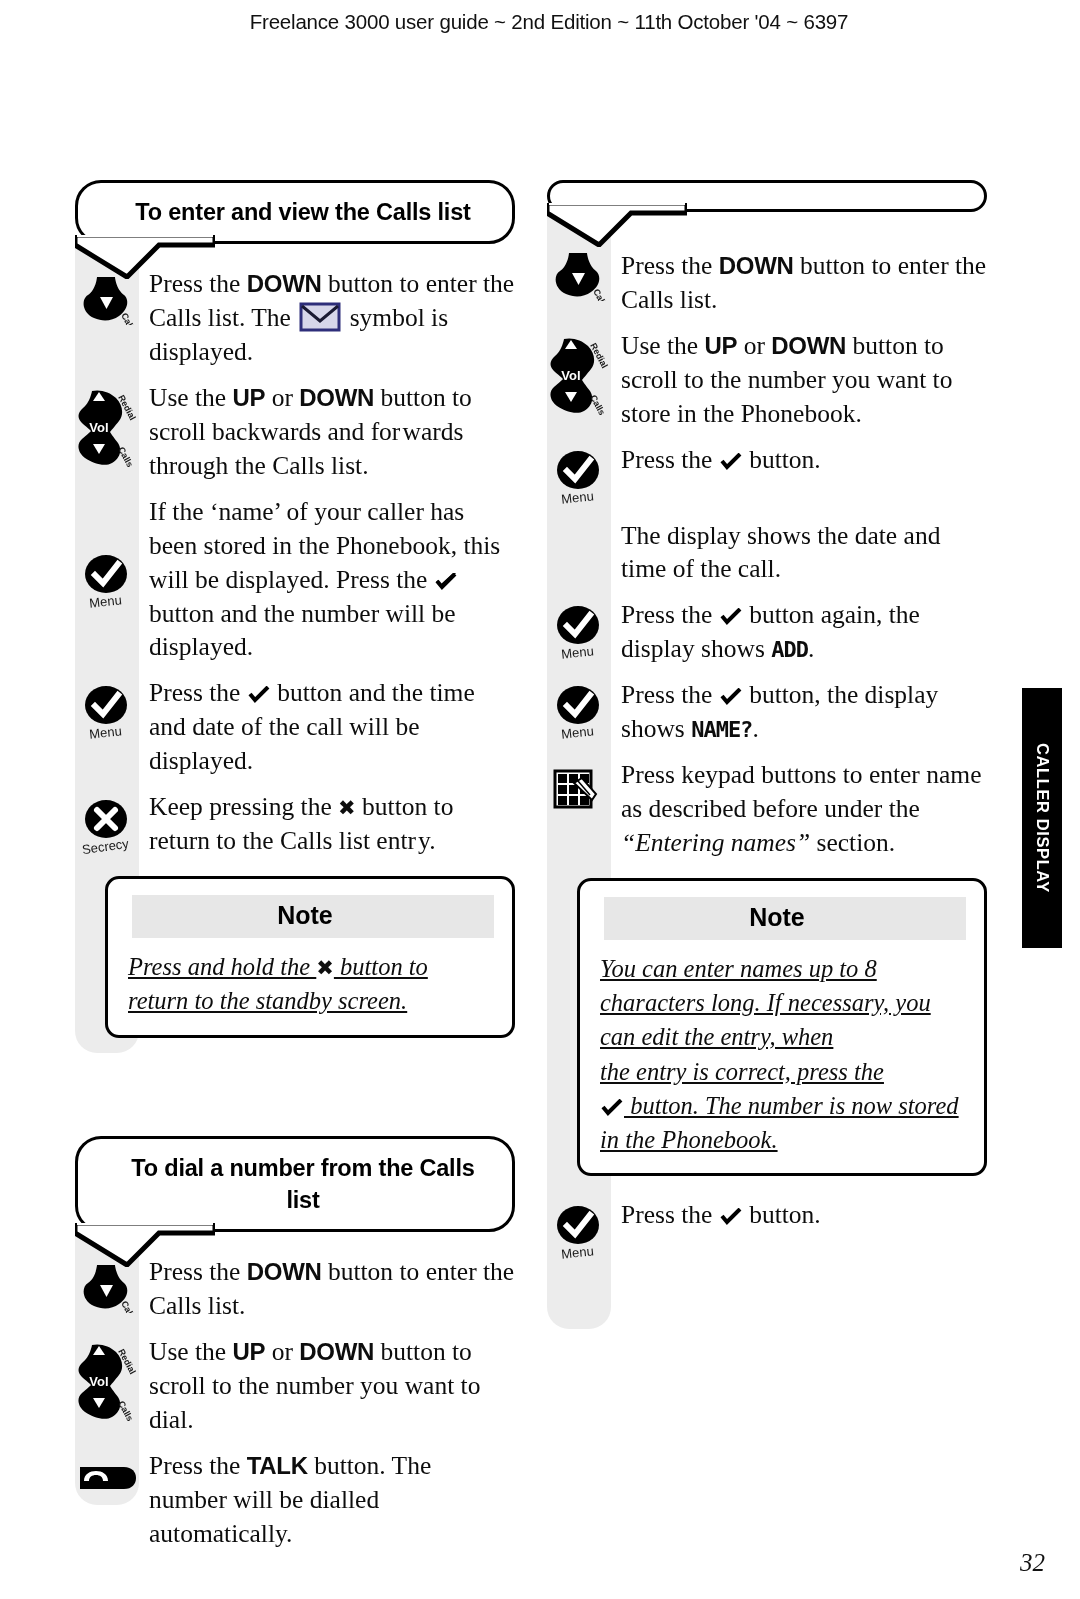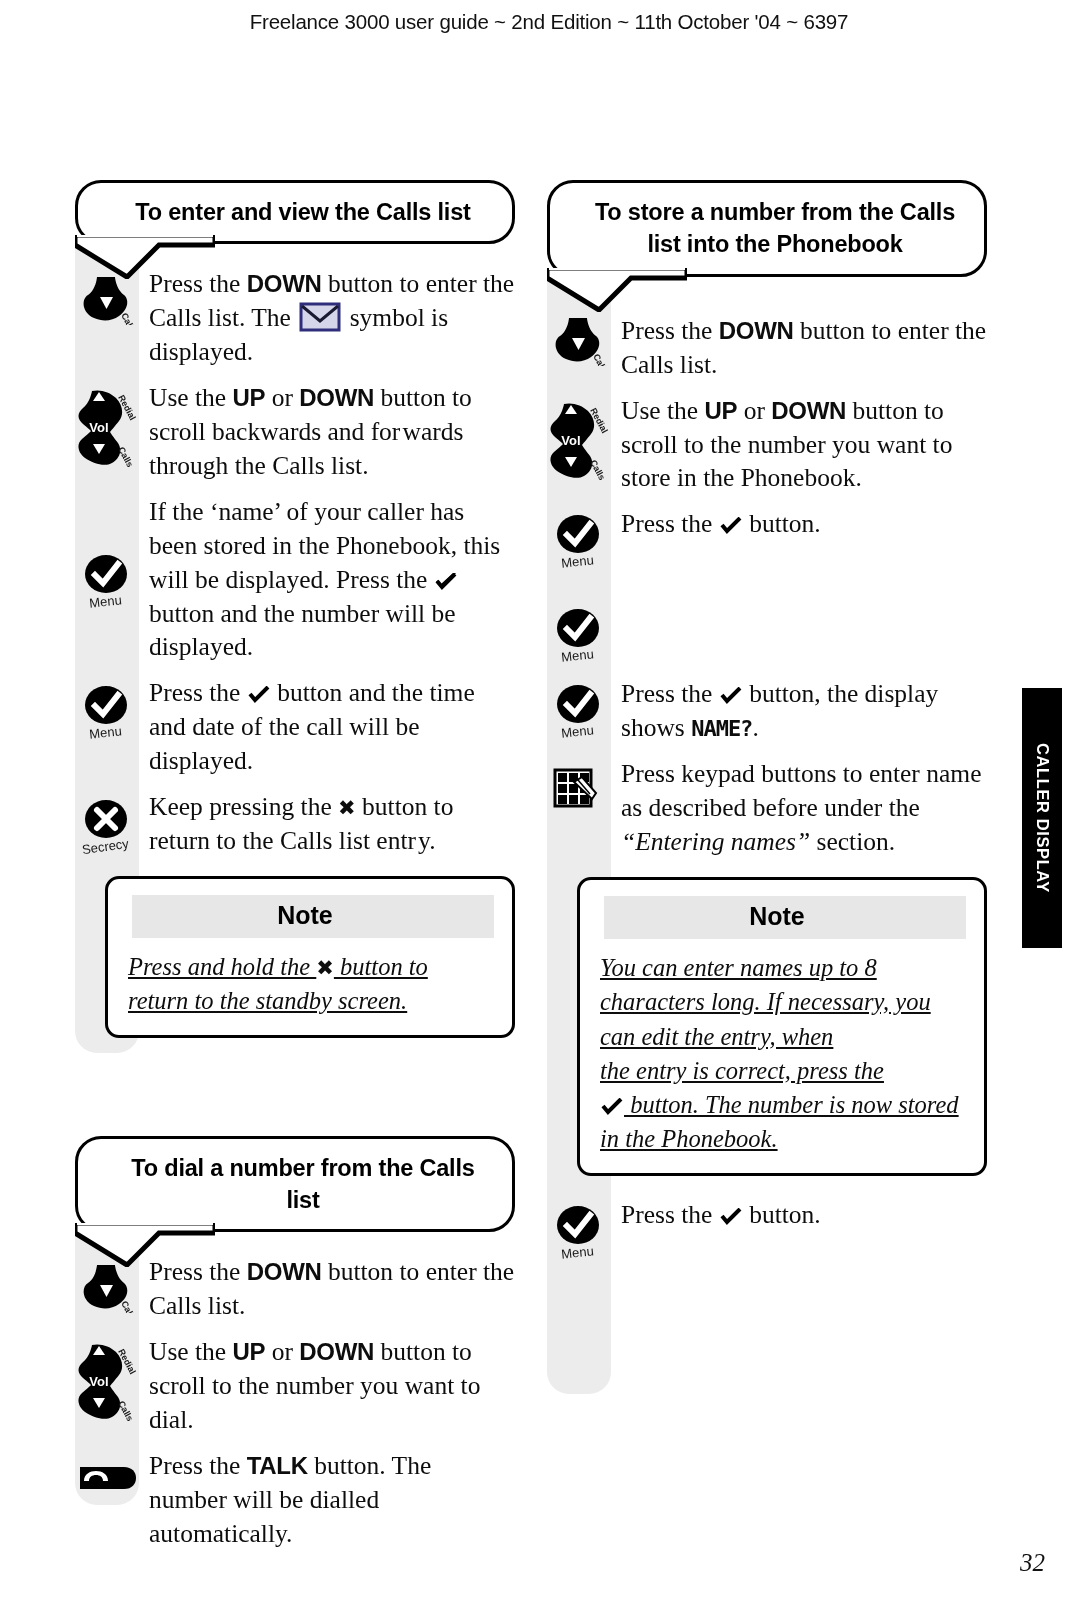--- a/index.html
+++ b/index.html
@@ -354,21 +354,20 @@
       <div class="step-body">
         Press the <b class="key">TALK</b> button. The number will be dialled automatically.
       </div>
     </div>
   </div>
 </div>
 
 <div class="col col-right">
 
   <div class="bubble">
-    <div class="bubble-text">To store a number from the Calls list into the Phonebook</div>
     <svg class="bubble-tail" viewBox="0 0 140 44">
       <path d="M0,0 L0,10 L52,42 L84,10 L140,10 L140,0 Z" fill="#ffffff" stroke="#000000" stroke-width="5" stroke-linejoin="miter"></path>
       <rect x="2" y="-6" width="136" height="8" fill="#ffffff"></rect>
     </svg>
   </div>
 
   <div class="steps">
     <div class="grey-strip" style="height: 1120px; background: rgb(236, 236, 236);"></div>
 
     <div class="step">
@@ -410,29 +409,37 @@
       </div>
       <div class="step-body">
         Press the <span class="g-check"><svg width="22" height="17" viewBox="0 0 22 17">
               <path d="M2,8 L7,14 L20,1" fill="none" stroke="#000" stroke-width="4"></path>
             </svg></span> button.
       </div>
     </div>
 
     <div class="step no-icon">
       <div class="step-icon"></div>
+      <div class="step-body">
+        The display shows the date and time of the call.
+      </div>
     </div>
 
     <div class="step">
       <div class="step-icon">
         <svg class="icon-svg" width="56" height="58" viewBox="0 0 56 58">
           <ellipse cx="27" cy="21" rx="21" ry="19" fill="#000"></ellipse>
           <path d="M16,22 L24,30 L39,11" fill="none" stroke="#fff" stroke-width="6" stroke-linecap="square"></path>
           <text x="27" y="53" fill="#1a1a1a" font-family="Liberation Sans, sans-serif" font-size="13" text-anchor="middle" transform="rotate(-6 27 53)">Menu</text>
         </svg>
+      </div>
+      <div class="step-body">
+        Press the <span class="g-check"><svg width="22" height="17" viewBox="0 0 22 17">
+              <path d="M2,8 L7,14 L20,1" fill="none" stroke="#000" stroke-width="4"></path>
+            </svg></span> button again, the display shows <span class="lcd">ADD</span>.
       </div>
     </div>
 
     <div class="step">
       <div class="step-icon">
         <svg class="icon-svg" width="56" height="58" viewBox="0 0 56 58">
           <ellipse cx="27" cy="21" rx="21" ry="19" fill="#000"></ellipse>
           <path d="M16,22 L24,30 L39,11" fill="none" stroke="#fff" stroke-width="6" stroke-linecap="square"></path>
           <text x="27" y="53" fill="#1a1a1a" font-family="Liberation Sans, sans-serif" font-size="13" text-anchor="middle" transform="rotate(-6 27 53)">Menu</text>
         </svg>

